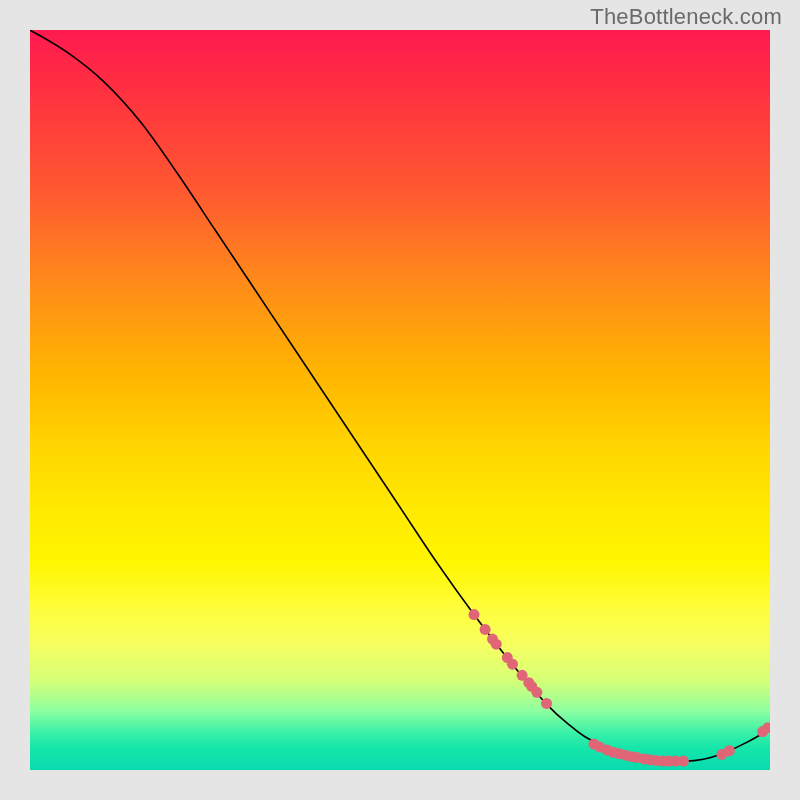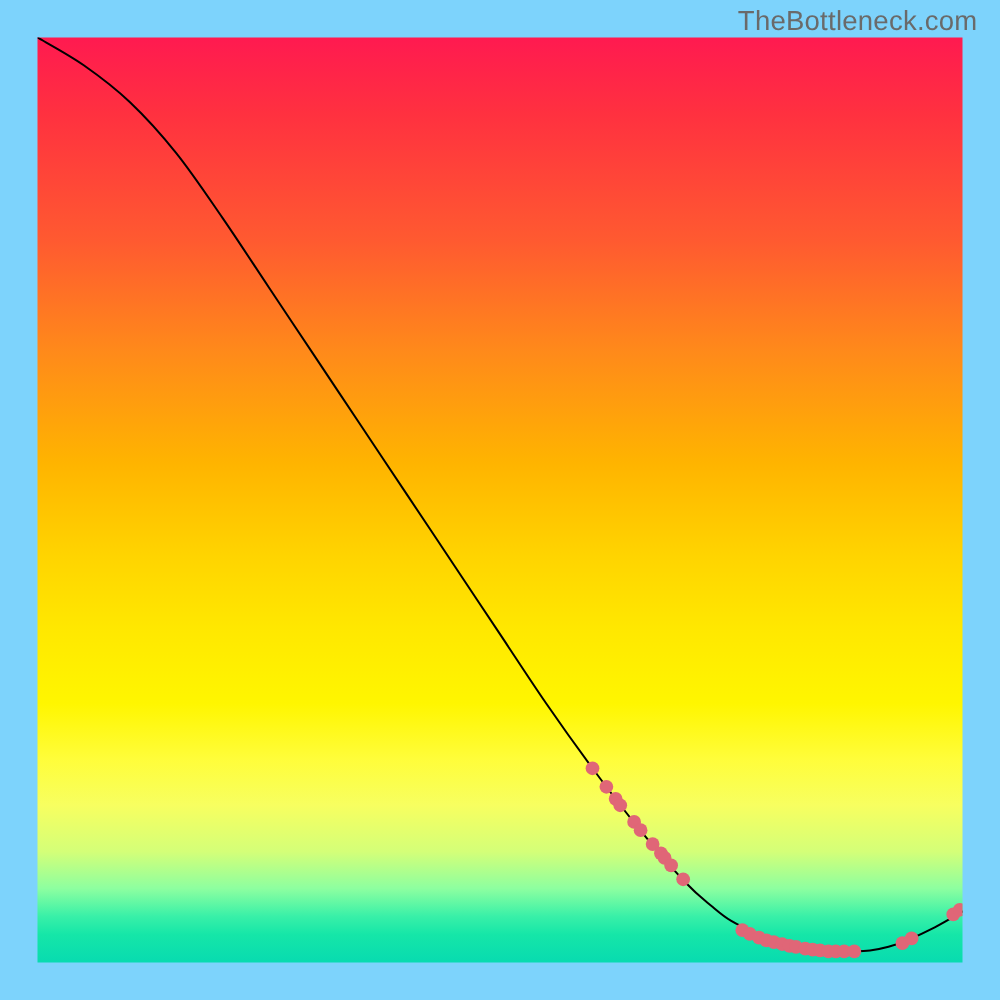--- a/index.html
+++ b/index.html
@@ -8,21 +8,21 @@
     width: 800px;
     height: 800px;
     background: #000;
     overflow: hidden;
     font-family: Arial, Helvetica, sans-serif;
   }
   .frame {
     position: relative;
     width: 800px;
     height: 800px;
-    background: #7dd3fc;
+    background: #e5e5e5;
   }
   .watermark {
     position: absolute;
     top: 4px;
     right: 18px;
     color: #6a6a6a;
     font-size: 22px;
     font-weight: 500;
     letter-spacing: 0.2px;
     user-select: none;

